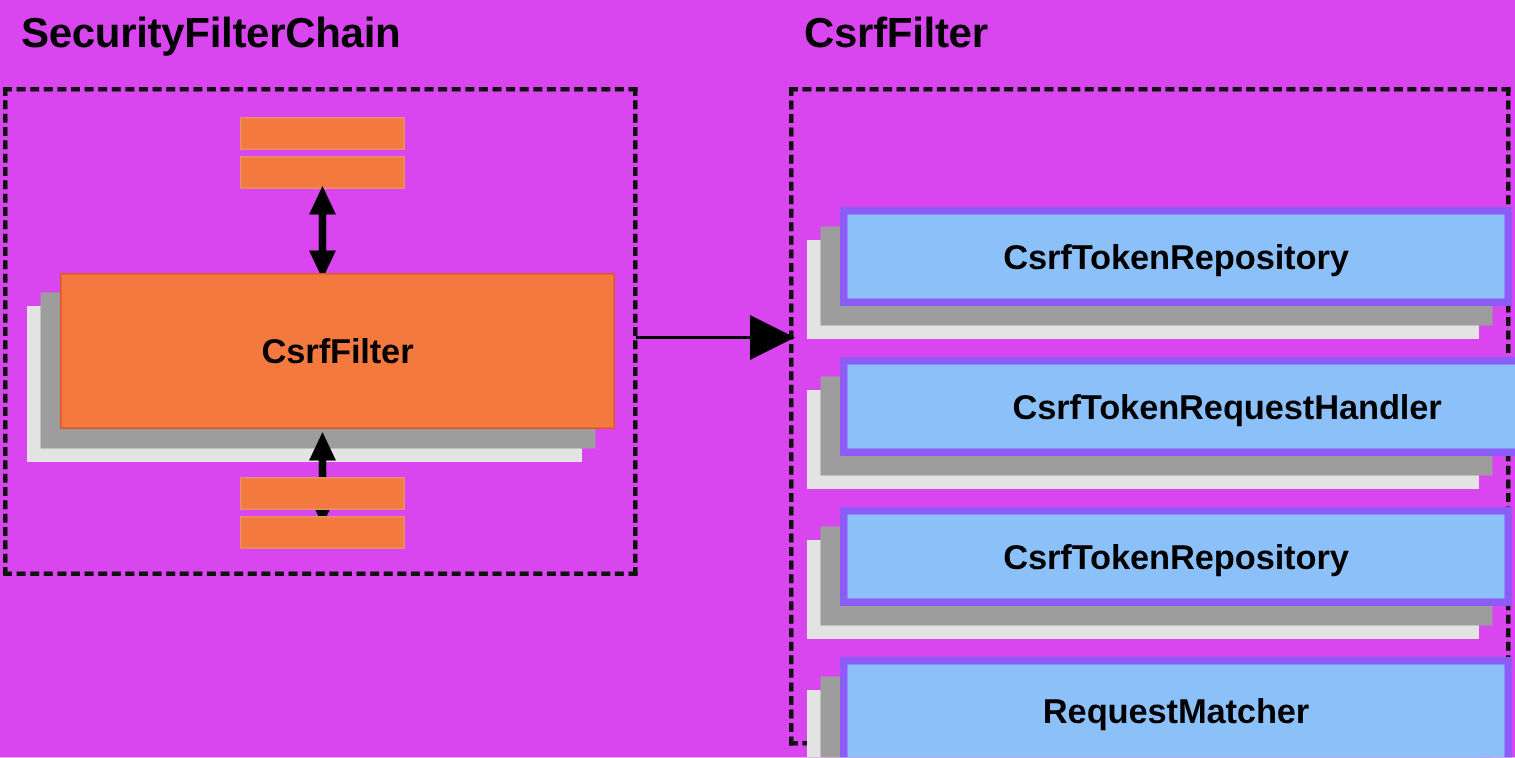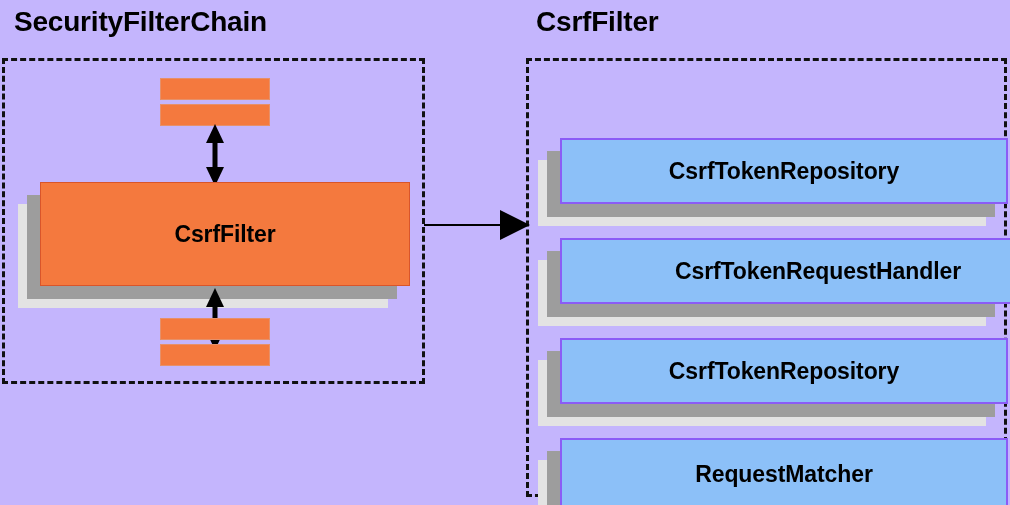--- a/index.html
+++ b/index.html
@@ -8,21 +8,21 @@
     padding: 0;
     background: #ffffff;
   }
   body {
     font-family: "Liberation Sans", sans-serif;
   }
   #canvas {
     position: relative;
     width: 1010px;
     height: 505px;
-    background: #c4b5fd;
+    background: #d946ef;
     overflow: hidden;
   }
 
   
   .panel-title {
     position: absolute;
     font-family: "Liberation Sans", sans-serif;
     font-weight: bold;
     font-size: 28px;
     line-height: 1;
@@ -76,21 +76,21 @@
     letter-spacing: -0.1px;
   }
 
   
   .fill-orange {
     background: #f4793e;
     border: 1px solid #d9552a;
   }
   .fill-blue {
     background: #8cc0f8;
-    border: 2px solid #8b5cf6;
+    border: 5px solid #8b5cf6;
   }
 
   
   .bar-orange {
     position: absolute;
     box-sizing: border-box;
     background: #f4793e;
     border: 1px solid #e6906a;
   }
 

